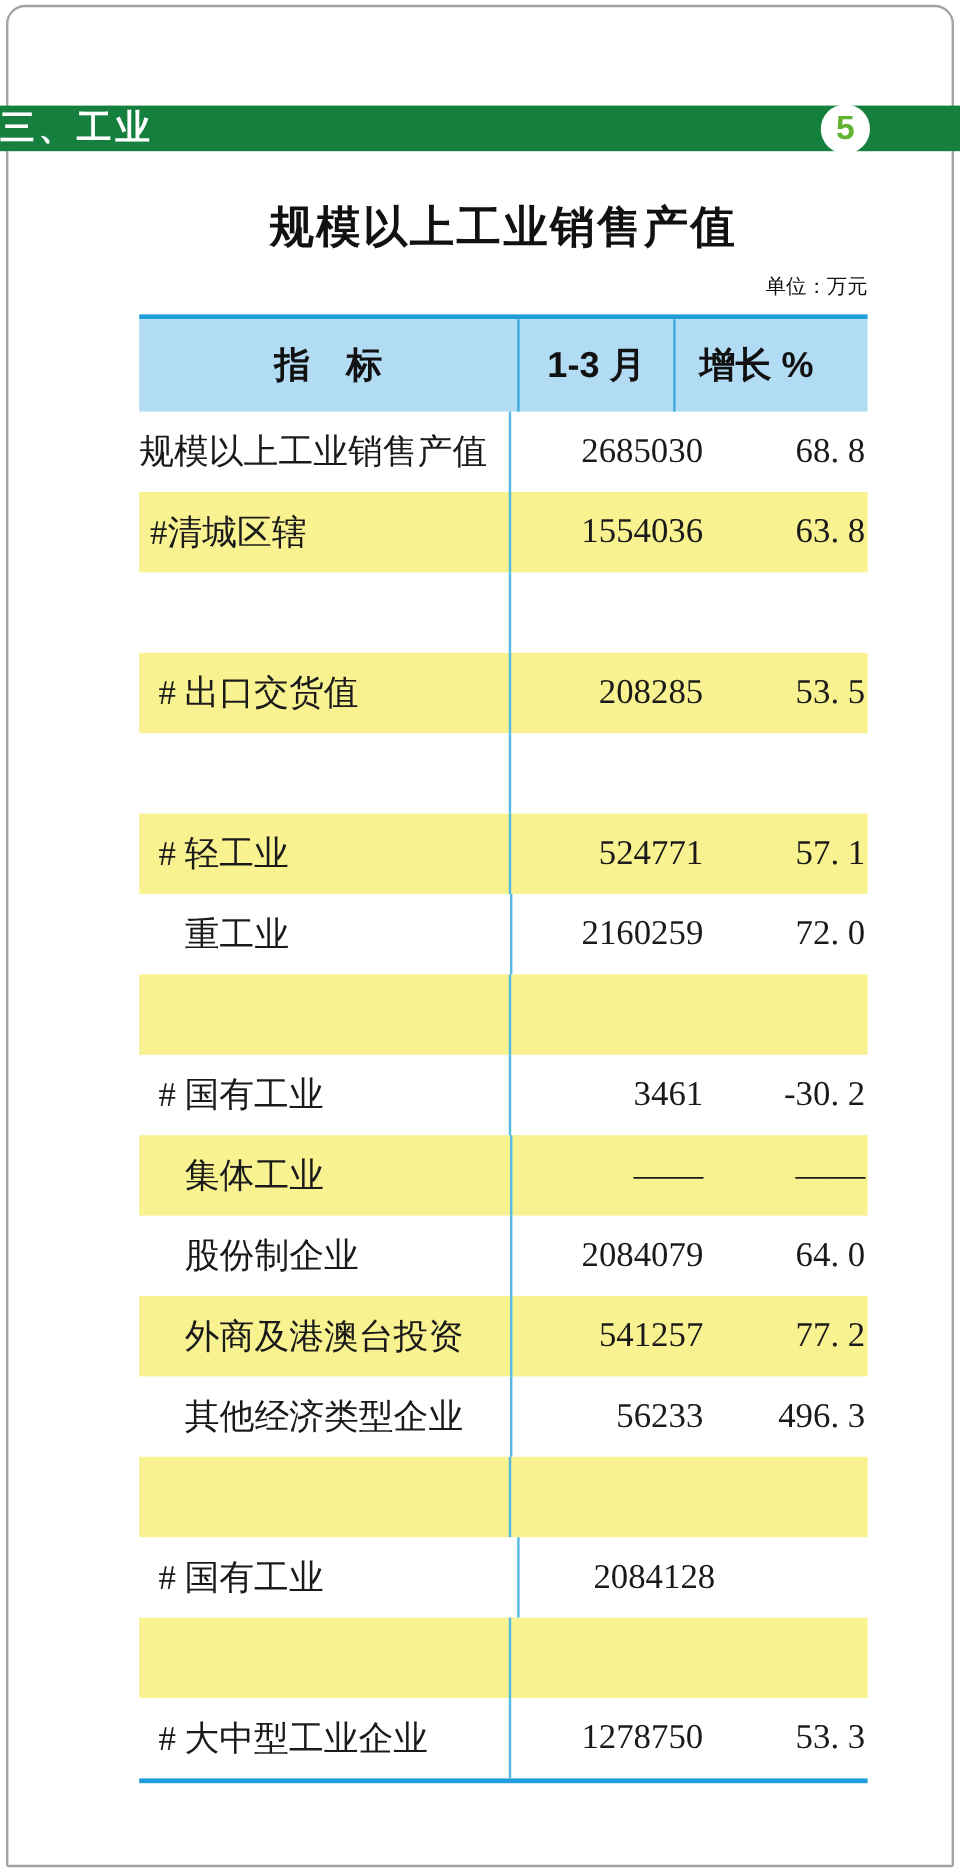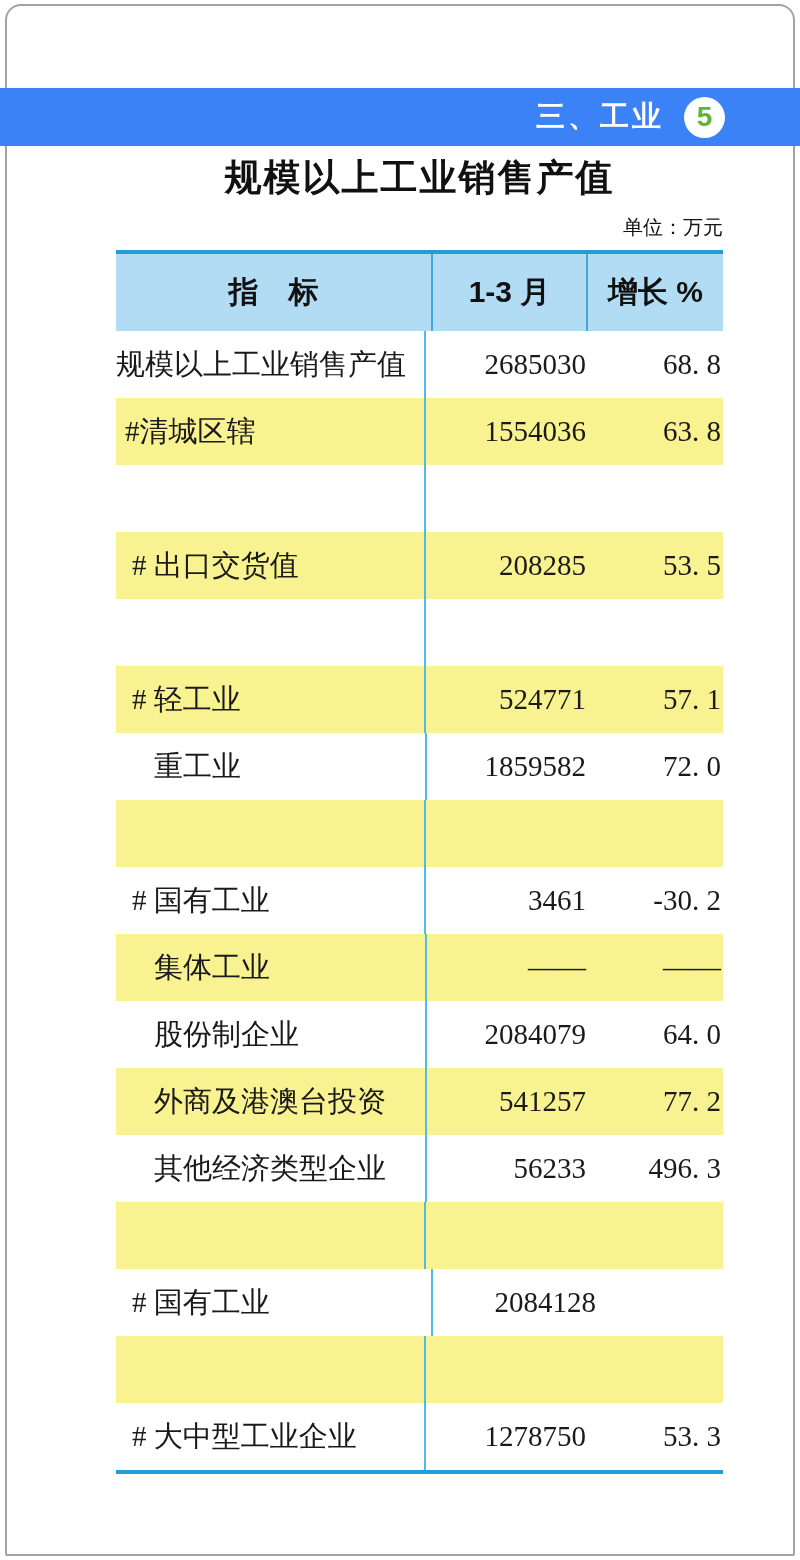--- a/index.html
+++ b/index.html
@@ -3,48 +3,48 @@
 <meta charset="utf-8">
 <style>
   * { margin:0; padding:0; box-sizing:border-box; }
   html,body { width:800px; height:1560px; background:#ffffff; }
   body { position:relative; overflow:hidden;
          font-family:"Liberation Serif","DejaVu Serif",serif; color:#1a1a1a; }
 
   .page-border { position:absolute; left:5px; top:4px; right:5px; bottom:4px;
                  border:2px solid #a3a3a3; border-radius:16px 16px 2px 2px; z-index:0; }
 
-  .banner { position:absolute; left:0; right:0; top:88px; height:58px;
-            background:#3b82f6; z-index:1;
-            display:flex; align-items:center; justify-content:flex-end;
+  .banner { position:absolute; left:0; right:0; top:88px; height:38px;
+            background:#15803d; z-index:1;
+            display:flex; align-items:center; justify-content:space-between;
             padding-right:75px; }
   .banner-title { color:#ffffff; font-family:"Liberation Sans","DejaVu Sans",sans-serif;
                   font-weight:bold; font-size:29px; letter-spacing:3px; margin-right:20px; }
   .page-badge { width:41px; height:41px; border-radius:50%; background:#ffffff;
                 display:flex; align-items:center; justify-content:center; }
   .page-badge span { color:#60b432; font-family:"Liberation Sans","DejaVu Sans",sans-serif;
                      font-weight:bold; font-size:28px; line-height:1; }
 
-  .content { position:absolute; left:116px; top:0; width:607px; z-index:2; }
+  .content { position:absolute; left:116px; top:12px; width:607px; z-index:2; }
 
   .title { margin-top:156px; height:44px; line-height:44px; text-align:center;
            font-family:"Liberation Sans","DejaVu Sans",sans-serif;
            font-weight:bold; font-size:37px; letter-spacing:2px; color:#111111; }
   .unit  { margin-top:12px; height:30px; line-height:30px; text-align:right;
-           font-size:20px; color:#111111; }
+           font-size:17px; color:#111111; }
 
   .table { margin-top:8px; border-top:4px solid #1f9ed9; border-bottom:4px solid #1f9ed9;
            position:relative; }
 
   .thead { display:flex; height:77px; background:#b2dcf4;
            font-family:"Liberation Sans","DejaVu Sans",sans-serif;
            font-weight:bold; font-size:30px; color:#111111; }
   .th { display:flex; align-items:center; justify-content:center; }
   .h1 { width:317px; border-right:2px solid #3fa9dc; }
-  .h2 { width:155px; border-right:2px solid #3fa9dc; }
+  .h2 { width:130px; border-right:2px solid #3fa9dc; }
   .h3 { width:135px; }
 
   .trow { display:flex; height:67px; font-size:29px; }
   .trow.hl { background:#f8f290; }
   .c1 { width:317px; border-right:2px solid #52bae4;
         display:flex; align-items:center; }
   .c2 { width:155px; display:flex; align-items:center; justify-content:flex-end;
         padding-right:5px;margin-left:13px; }
   .c3 { width:135px; display:flex; align-items:center; justify-content:flex-end;
         padding-right:2px; }
@@ -101,21 +101,21 @@
     <div class="c2"></div>
     <div class="c3"></div>
   </div>
         <div class="trow hl">
     <div class="c1 ind-2"># 轻工业</div>
     <div class="c2">524771</div>
     <div class="c3">57. 1</div>
   </div>
         <div class="trow">
     <div class="c1 ind-3">重工业</div>
-    <div class="c2">1859582</div>
+    <div class="c2">2160259</div>
     <div class="c3">72. 0</div>
   </div>
         <div class="trow hl">
     <div class="c1 ind-0"></div>
     <div class="c2"></div>
     <div class="c3"></div>
   </div>
         <div class="trow">
     <div class="c1 ind-2"># 国有工业</div>
     <div class="c2">3461</div>

